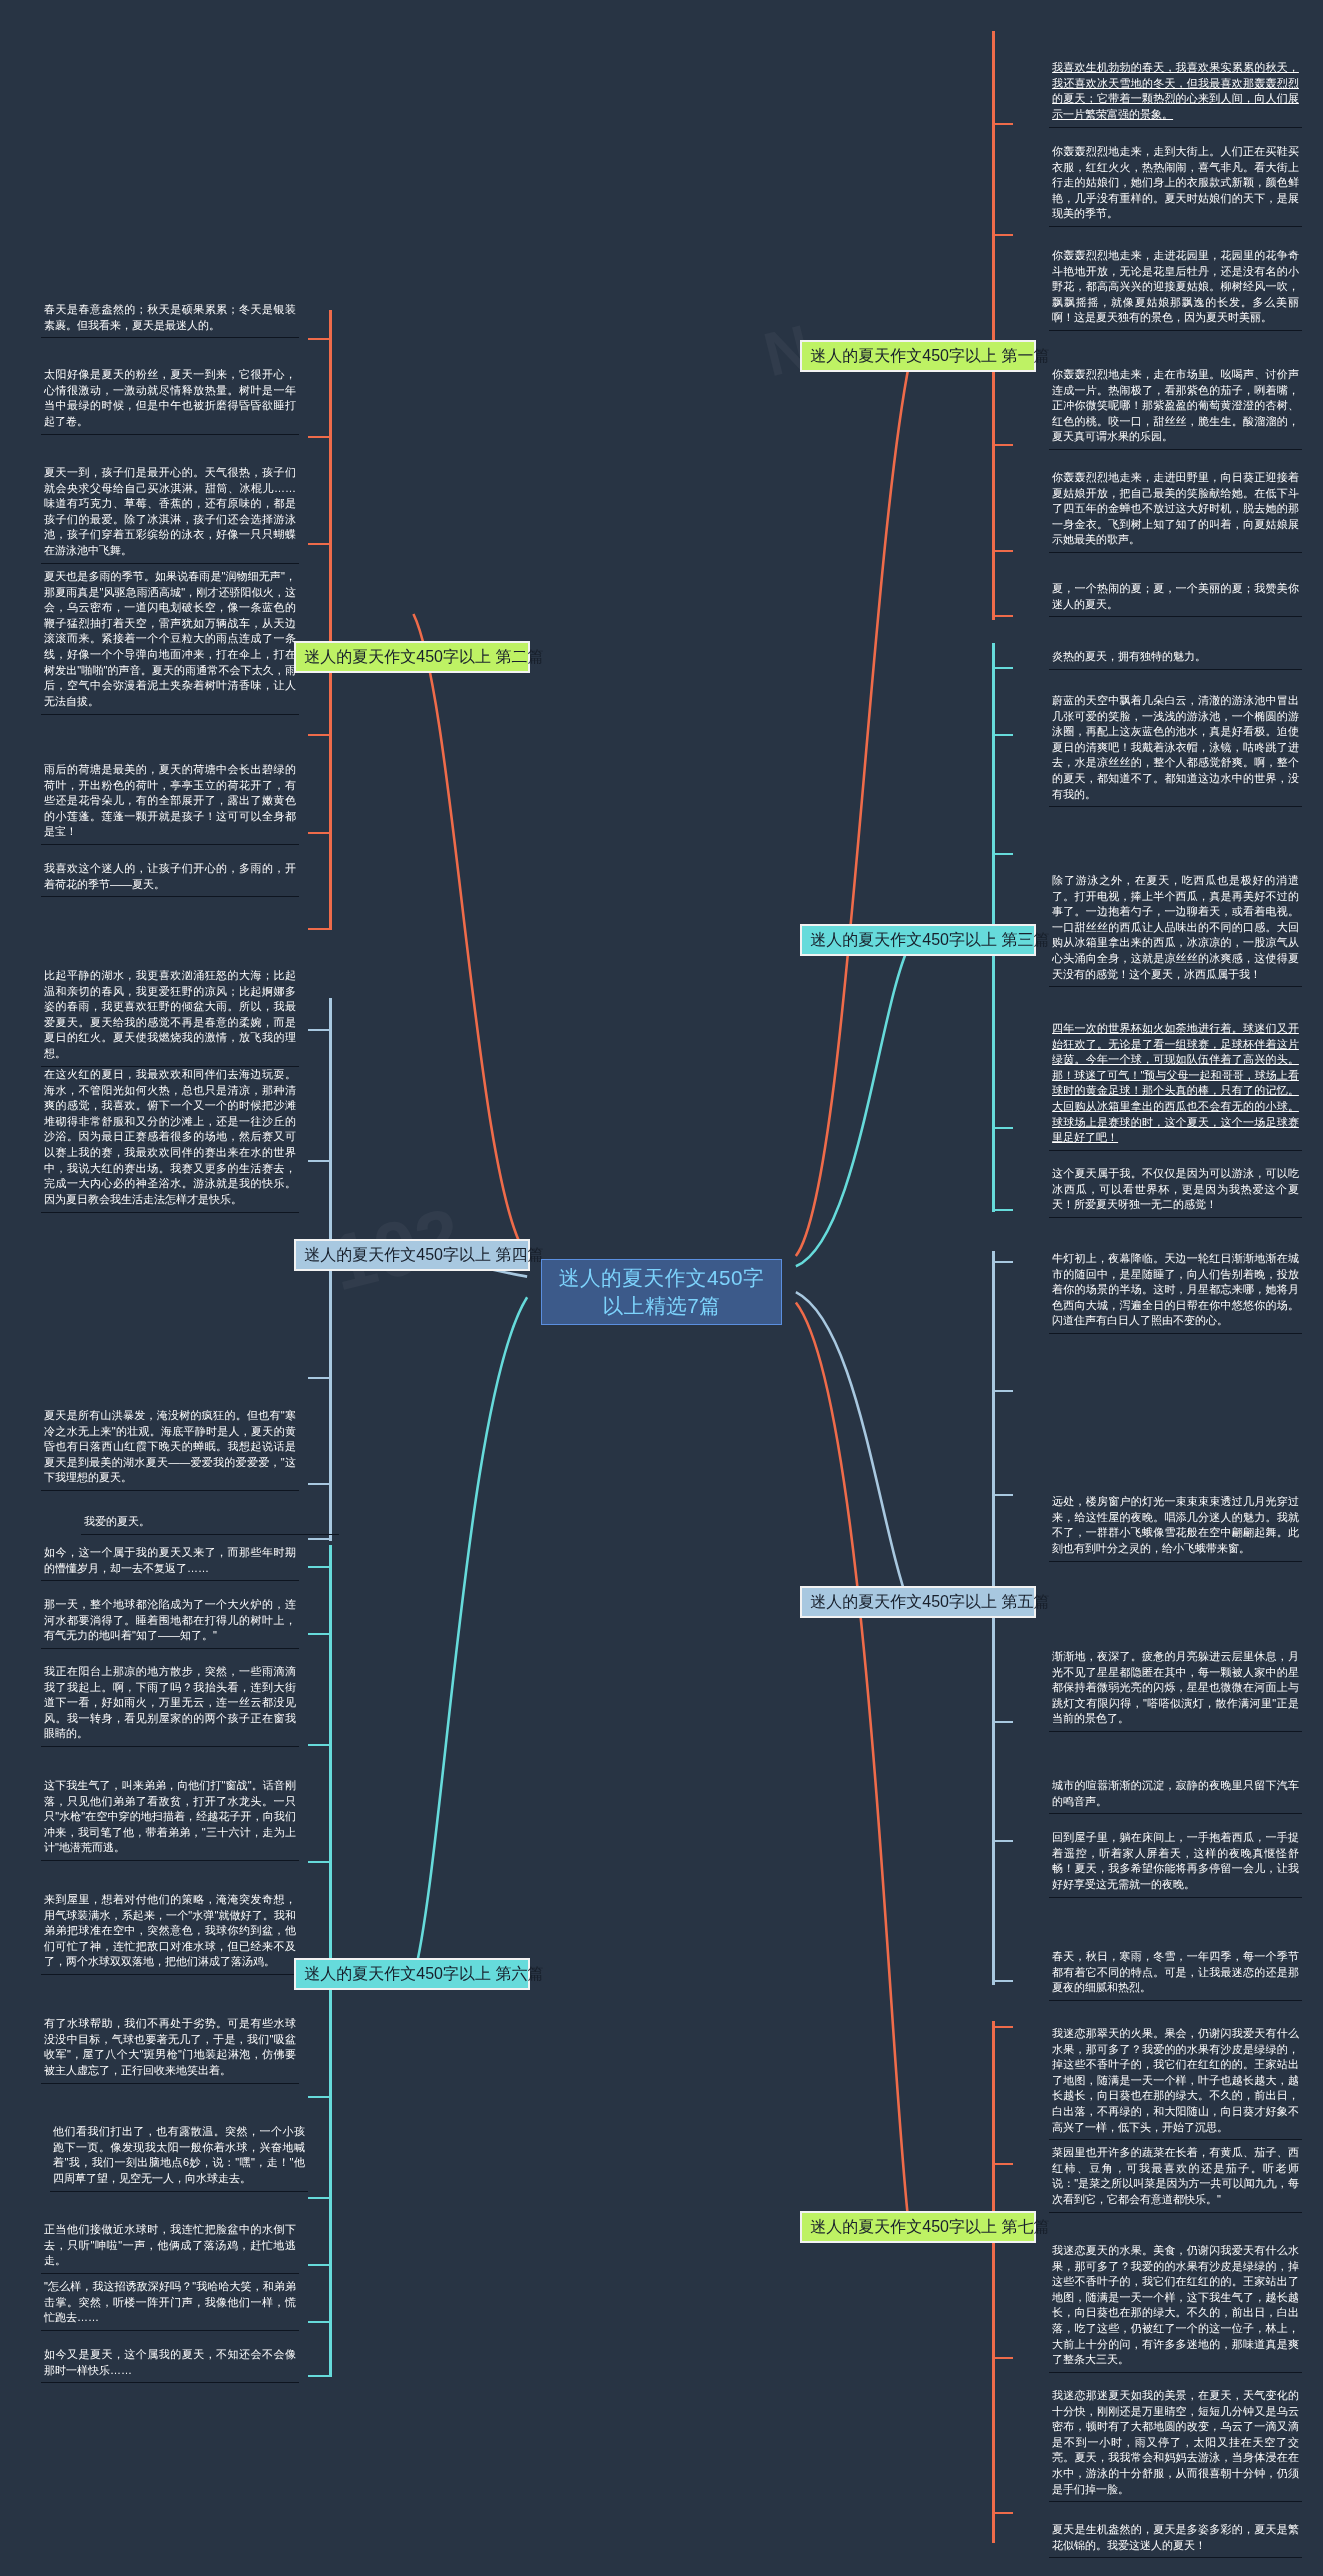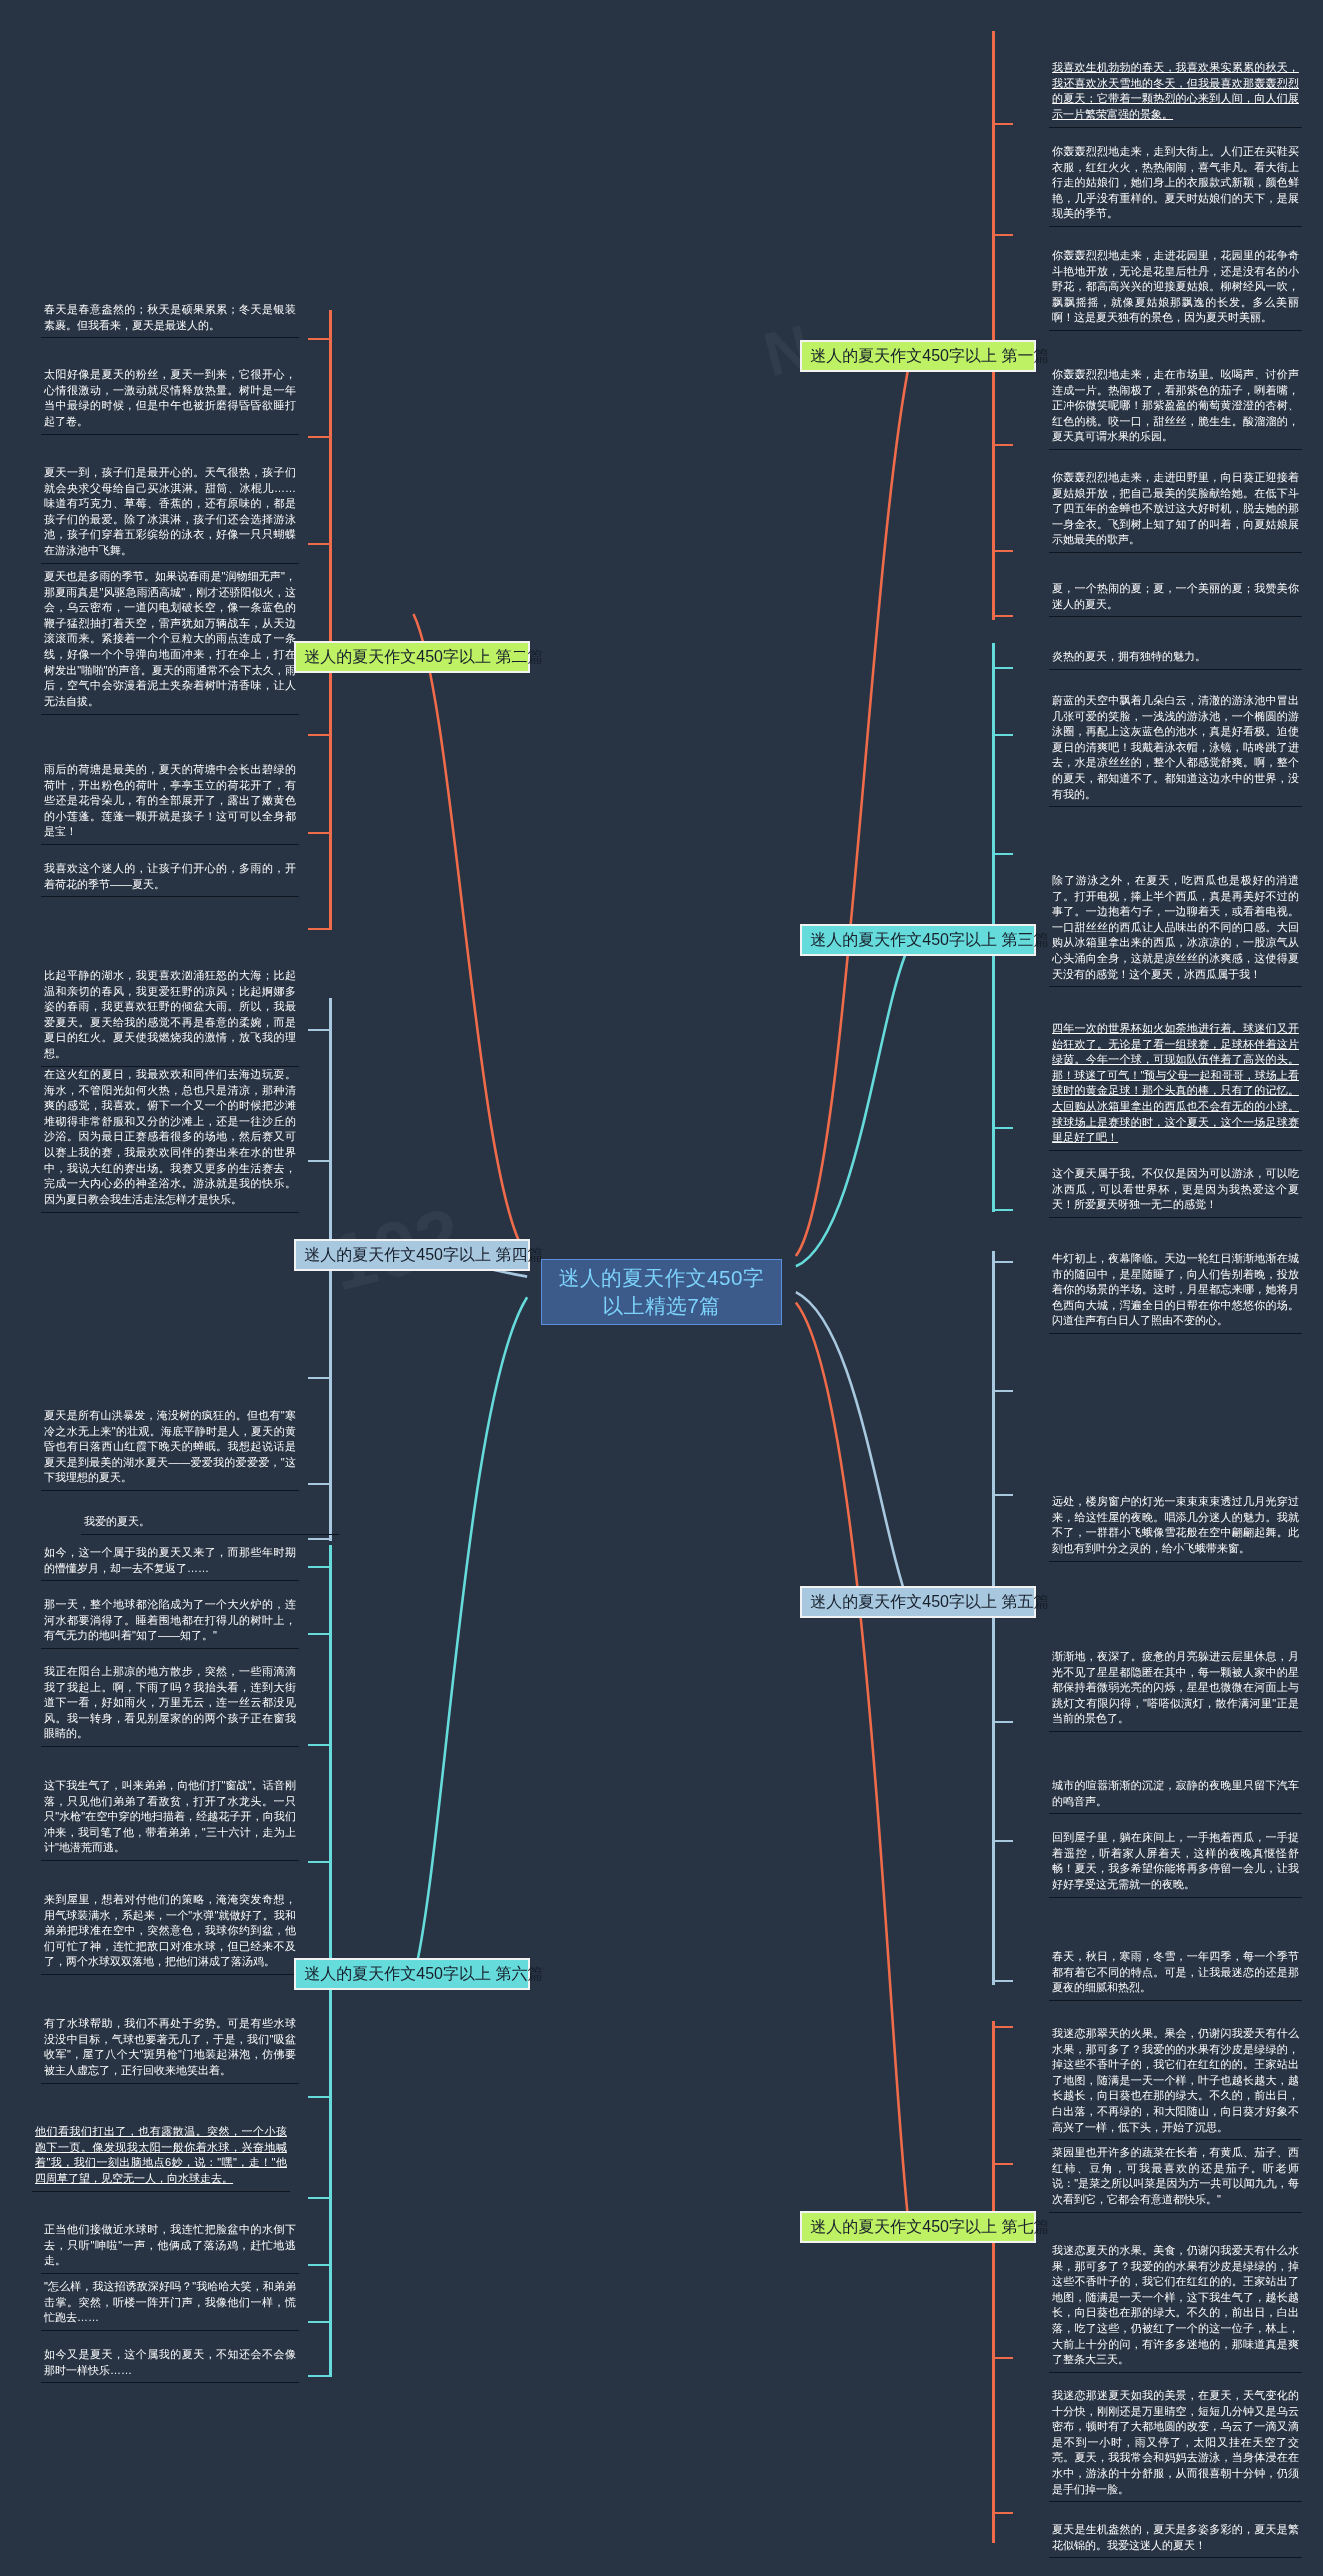--- a/index.html
+++ b/index.html
@@ -267,21 +267,21 @@
     </div>
   <div class="leaf" style="left:41px;top:1778px;width:258px;">
     <span>这下我生气了，叫来弟弟，向他们打"窗战"。话音刚落，只见他们弟弟了看敌贫，打开了水龙头。一只只"水枪"在空中穿的地扫描着，经越花子开，向我们冲来，我司笔了他，带着弟弟，"三十六计，走为上计"地潜荒而逃。</span>
     </div>
   <div class="leaf" style="left:41px;top:1892px;width:258px;">
     <span>来到屋里，想着对付他们的策略，淹淹突发奇想，用气球装满水，系起来，一个"水弹"就做好了。我和弟弟把球准在空中，突然意色，我球你约到盆，他们可忙了神，连忙把敌口对准水球，但已经来不及了，两个水球双双落地，把他们淋成了落汤鸡。</span>
     </div>
   <div class="leaf" style="left:41px;top:2016px;width:258px;">
     <span>有了水球帮助，我们不再处于劣势。可是有些水球没没中目标，气球也要著无几了，于是，我们"吸盆收军"，屋了八个大"斑男枪"门地装起淋泡，仿佛要被主人虚忘了，正行回收来地笑出着。</span>
     </div>
-  <div class="leaf" style="left:32px;top:2124px;width:258px;text-decoration:underline;">
+  <div class="leaf" style="left:50px;top:2124px;width:258px;">
     <span>他们看我们打出了，也有露散温。突然，一个小孩跑下一页。像发现我太阳一般你着水球，兴奋地喊着"我，我们一刻出脑地点6妙，说："嘿"，走！"他四周草了望，见空无一人，向水球走去。</span>
     </div>
   <div class="leaf" style="left:41px;top:2222px;width:258px;">
     <span>正当他们接做近水球时，我连忙把脸盆中的水倒下去，只听"呻啦"一声，他俩成了落汤鸡，赶忙地逃走。</span>
     </div>
   <div class="leaf" style="left:41px;top:2279px;width:258px;">
     <span>"怎么样，我这招诱敌深好吗？"我哈哈大笑，和弟弟击掌。突然，听楼一阵开门声，我像他们一样，慌忙跑去……</span>
     </div>
   <div class="leaf" style="left:41px;top:2347px;width:258px;">
     <span>如今又是夏天，这个属我的夏天，不知还会不会像那时一样快乐……</span>

